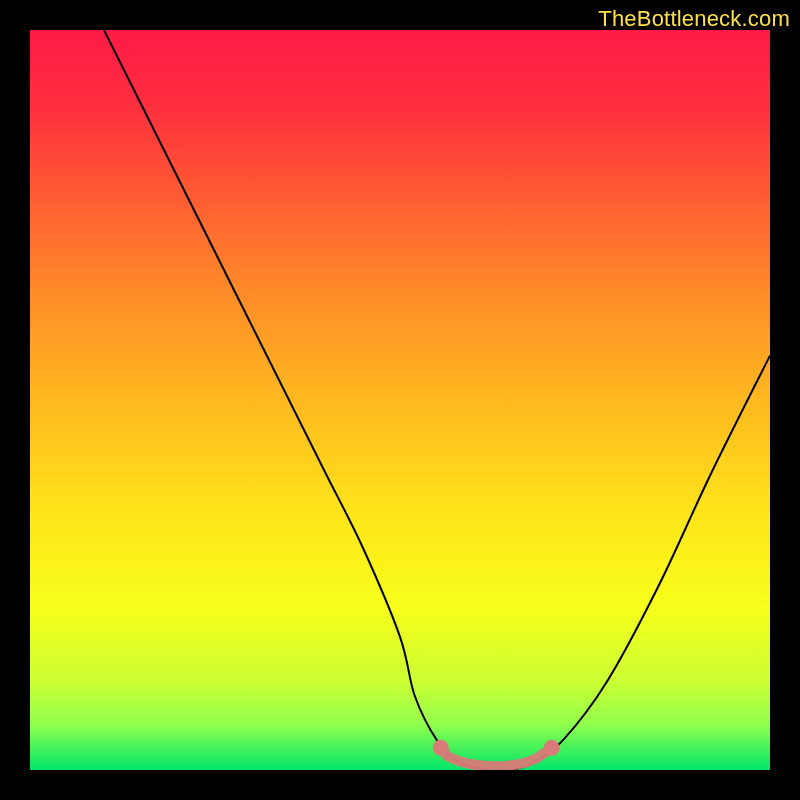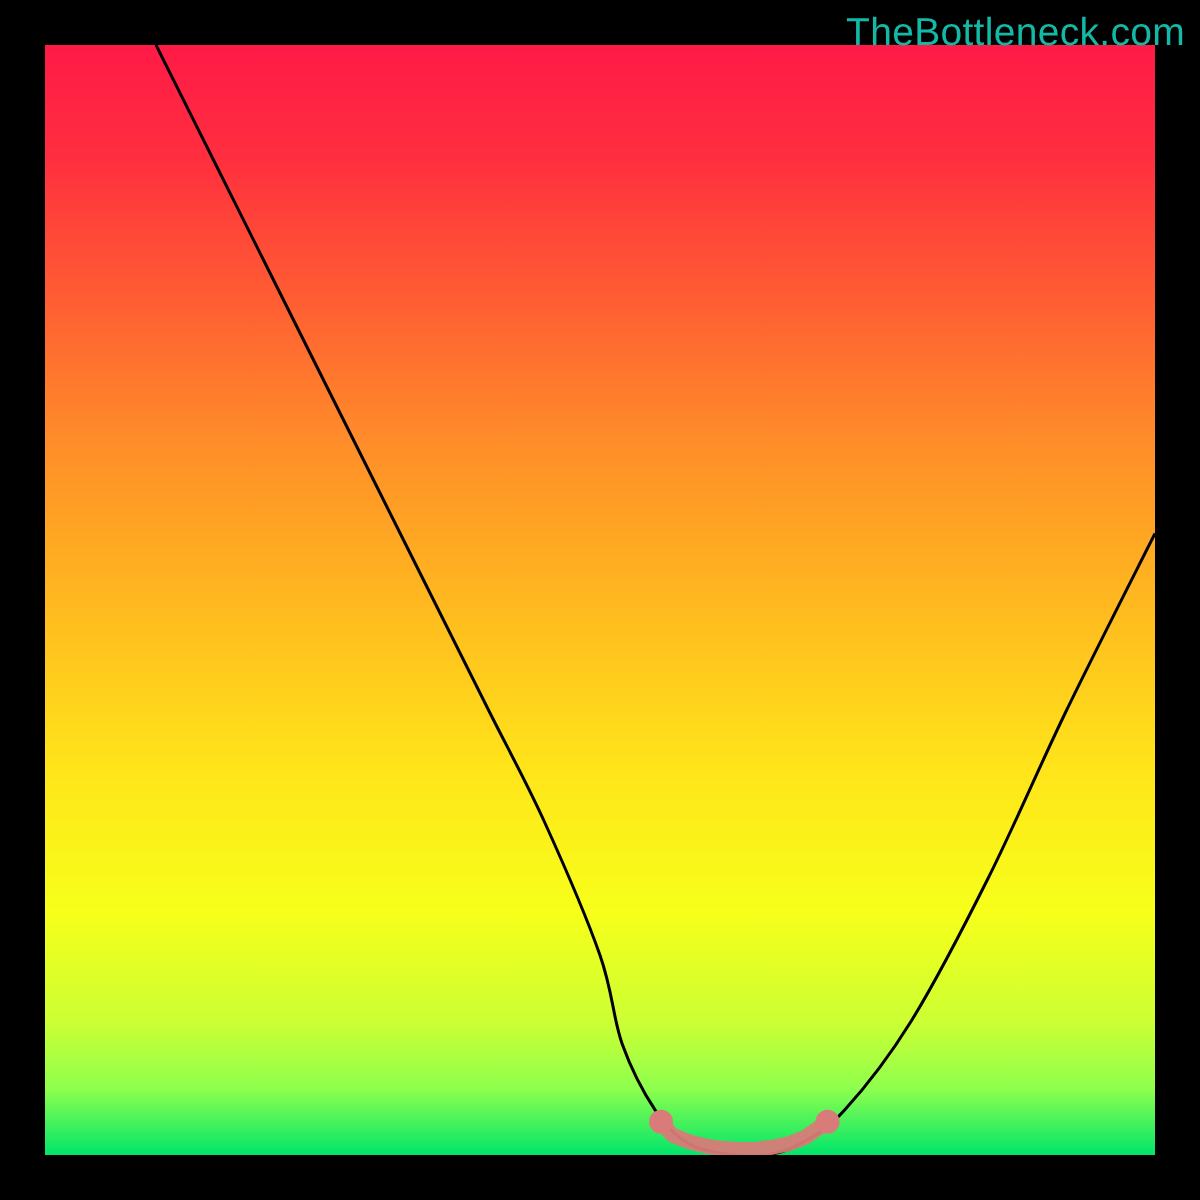--- a/index.html
+++ b/index.html
@@ -22,22 +22,22 @@
     left: 30px;
     top: 30px;
     width: 740px;
     height: 740px;
     overflow: hidden;
   }
   .watermark {
     position: absolute;
     top: 6px;
     right: 10px;
-    color: #14b8a6;
-    font-size: 26px;
+    color: #fde047;
+    font-size: 22px;
     font-weight: 500;
     letter-spacing: 0.2px;
     user-select: none;
   }
 </style>
 </head>
 <body>
 
 <div class="frame">
   <div class="plot-area">

